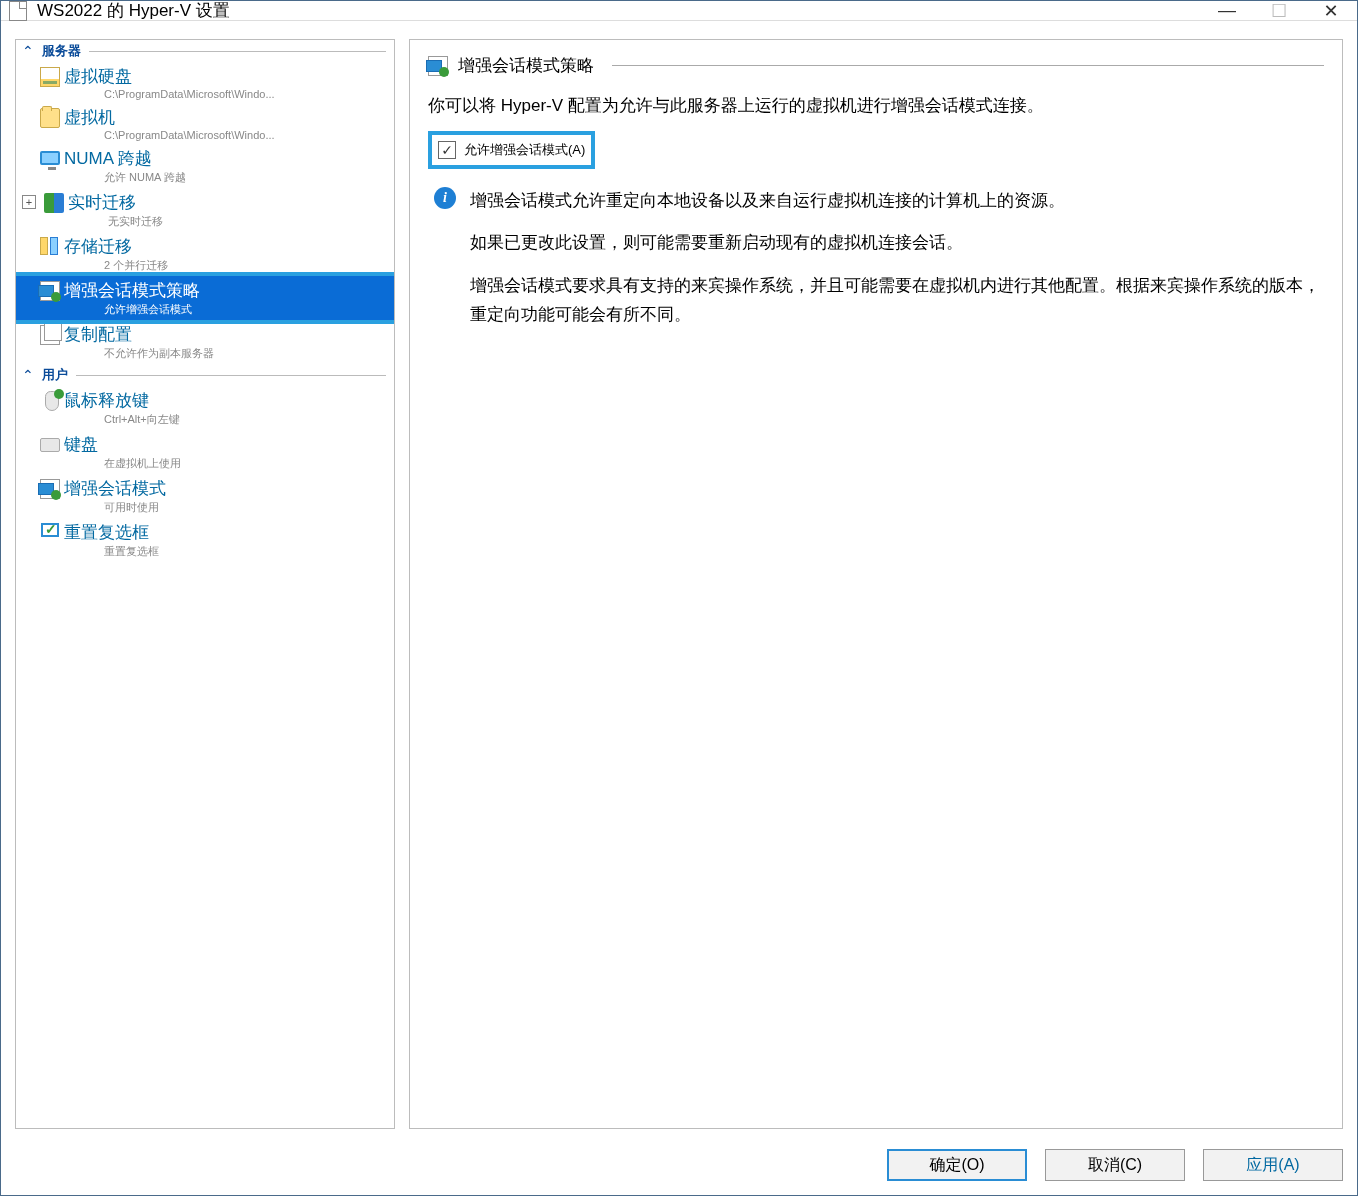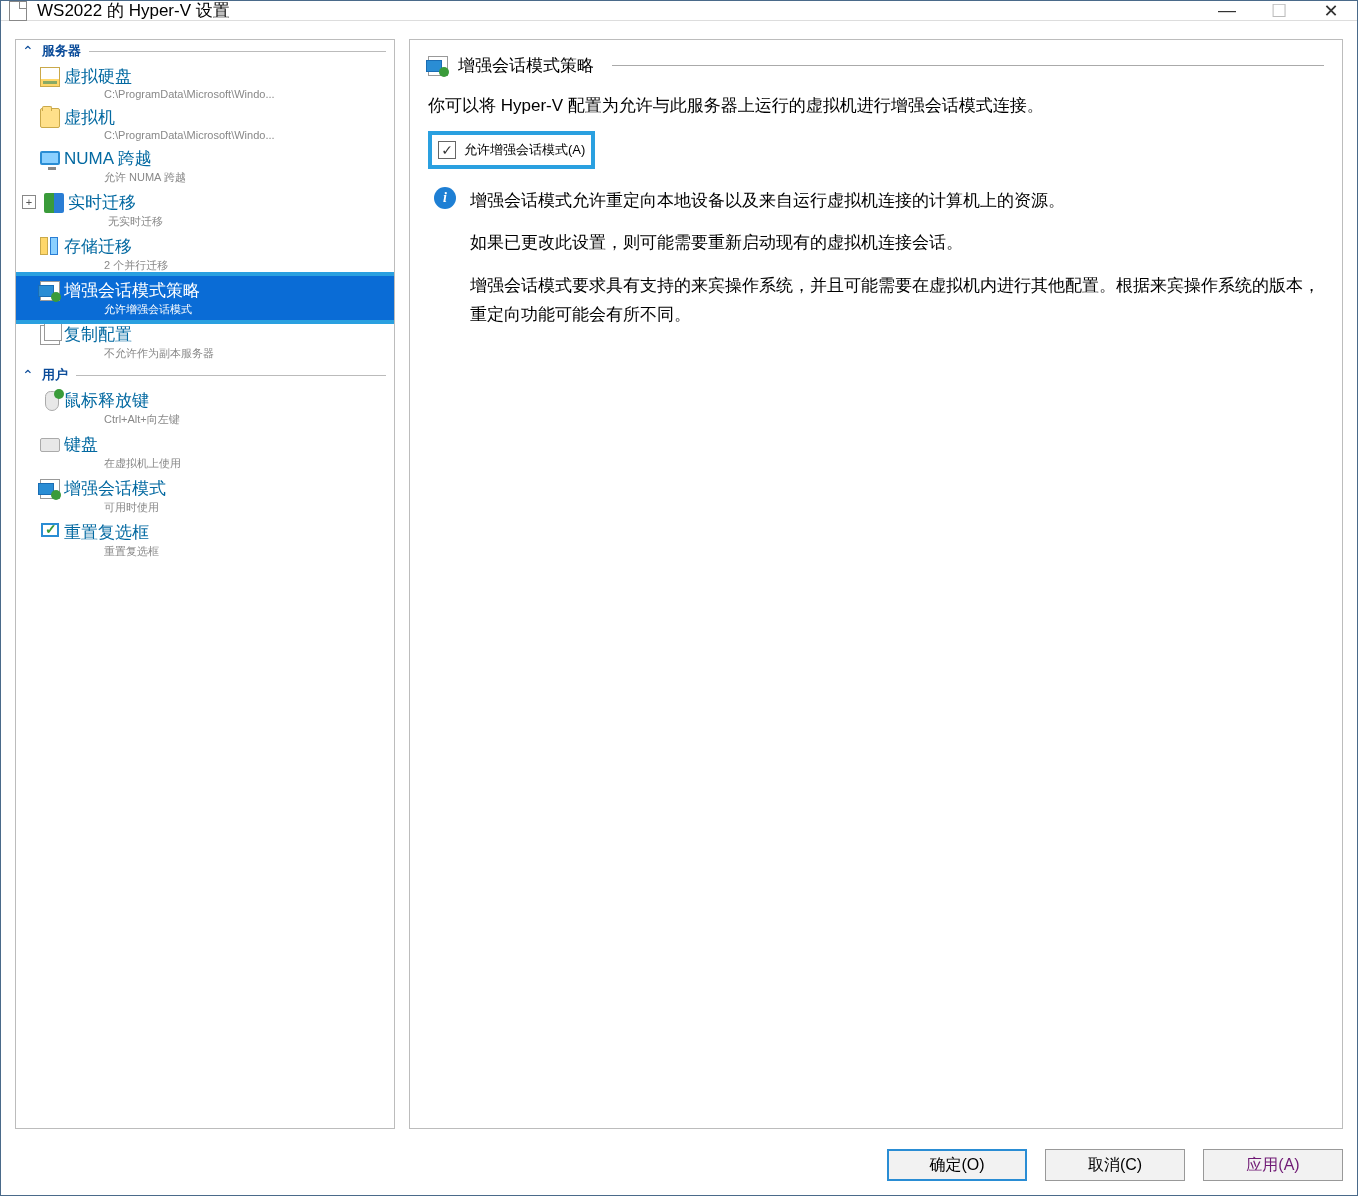--- a/index.html
+++ b/index.html
@@ -74,21 +74,21 @@
 .checkbox-row .lbl { font-size: 13px; }
 
 .info-block { display: flex; gap: 14px; padding-left: 6px; }
 .info-icon { width: 22px; height: 22px; border-radius: 50%; background: #1e7fd4; color: #fff; font-weight: bold; font-style: italic; display: flex; align-items: center; justify-content: center; font-size: 14px; flex-shrink:0; font-family: Georgia, serif; }
 .info-text { font-size: 17px; line-height: 1.7; }
 .info-text p { margin-bottom: 14px; }
 
 .button-row { display: flex; justify-content: flex-end; gap: 18px; padding: 10px 14px 14px 14px; }
 .btn { width: 140px; height: 32px; border: 1px solid #999; background: #f2f2f2; font-size: 16px; display: flex; align-items: center; justify-content: center; }
 .btn.primary { border: 2px solid #2a8dd4; }
-.btn.disabled { color: #701a75; }
+.btn.disabled { color: #0369a1; }
 </style>
 </head>
 <body>
 
 <div class="window">
 
   <div class="titlebar">
     <div class="doc-icon"></div>
     <div class="title">WS2022 的 Hyper-V 设置</div>
     <div class="win-controls">

